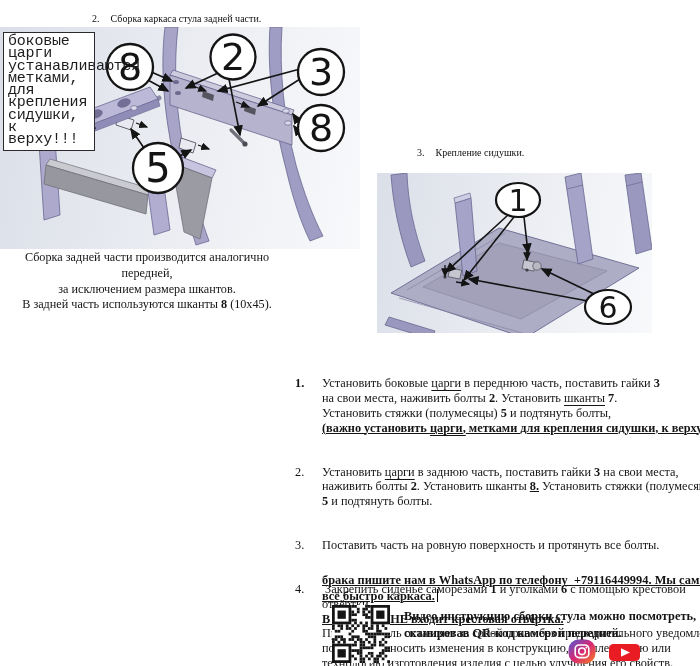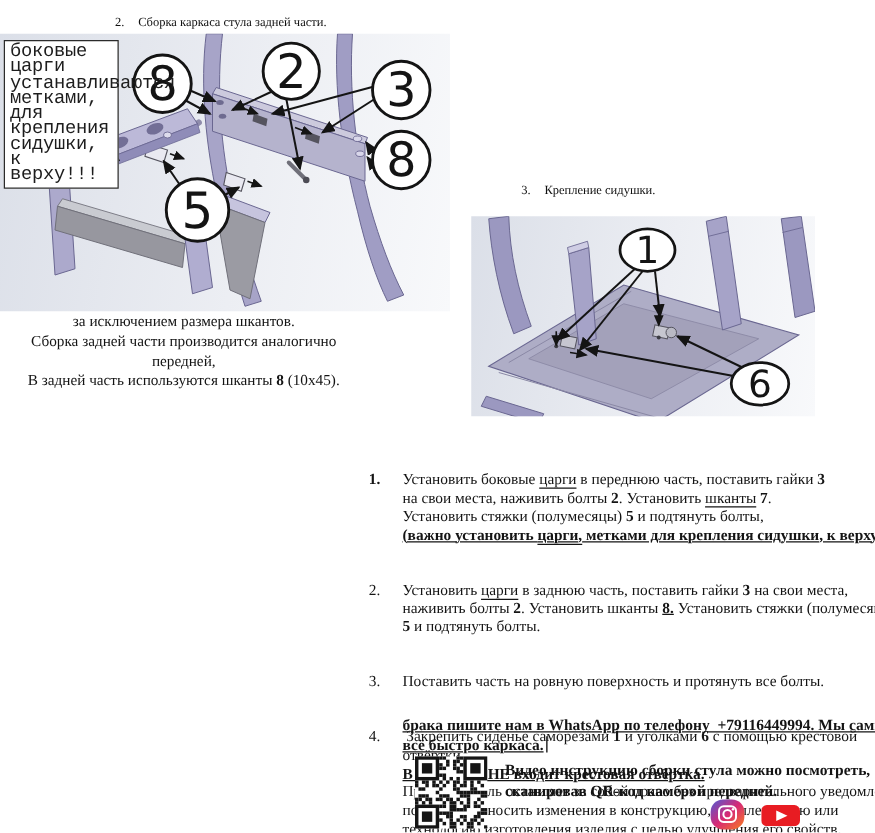--- a/index.html
+++ b/index.html
@@ -138,22 +138,22 @@
       </g>
       <g>
         <circle cx="158" cy="141" r="25" fill="#fff" stroke="#141414" stroke-width="2.3"></circle>
         <text class="callout-digit" x="158" y="155" text-anchor="middle" font-size="40">5</text>
       </g>
     </svg>
     <div class="notebox">боковые царги устанавливаются метками, для крепления сидушки, к верху!!!</div>
   </div>
 
   <div id="caption1">
+    <div><span>Сборка задней части производится аналогично передней,</span></div>
     <div><span>за исключением размера шкантов.</span></div>
-    <div><span>Сборка задней части производится аналогично передней,</span></div>
     <div><span>В задней часть используются шканты </span><span class="b">8</span><span> (10x45).</span></div>
   </div>
 
   <div class="title" id="title-seat">
     <span class="num">3.</span><span>Крепление сидушки.</span>
   </div>
 
   <div class="diag" id="diag2">
     <svg width="275" height="160" viewBox="0 0 275 160">
       <defs>

